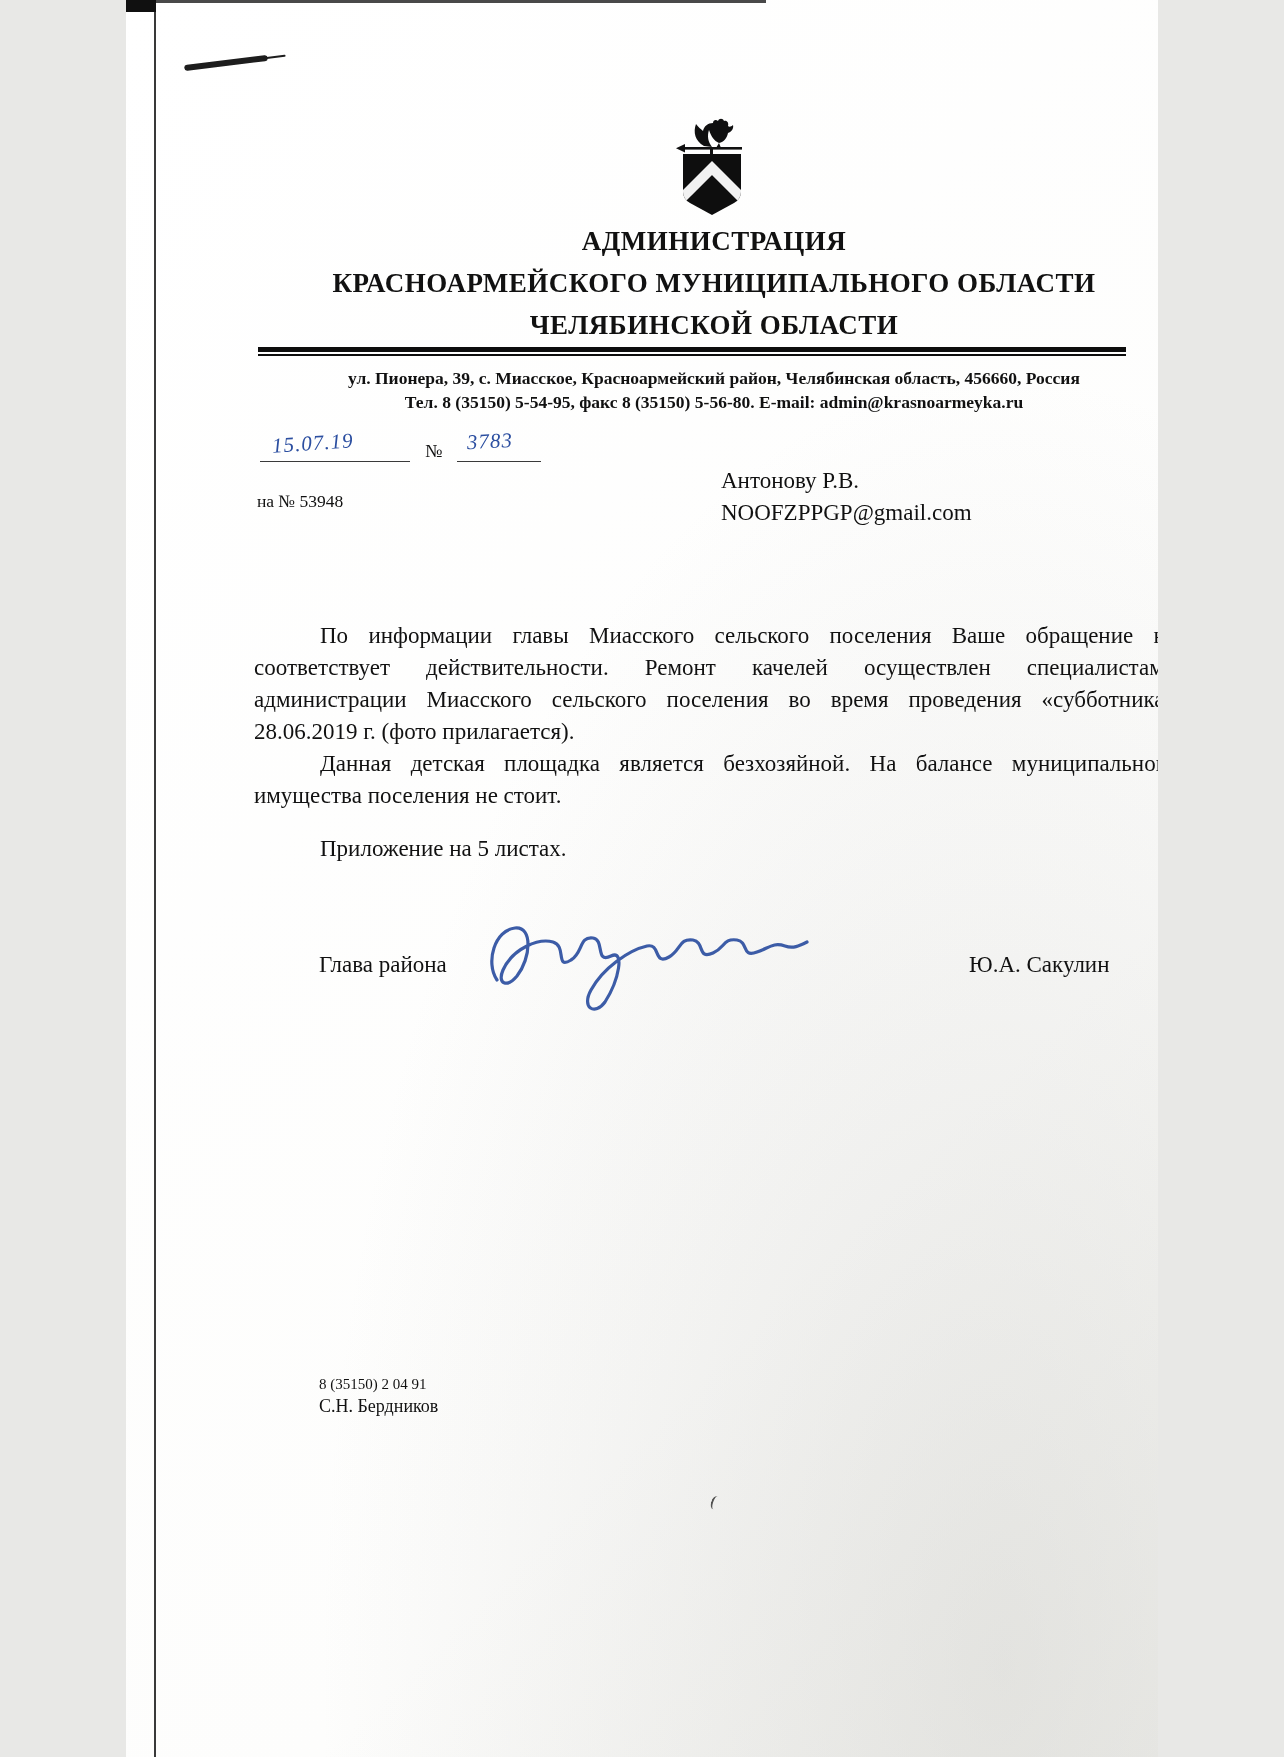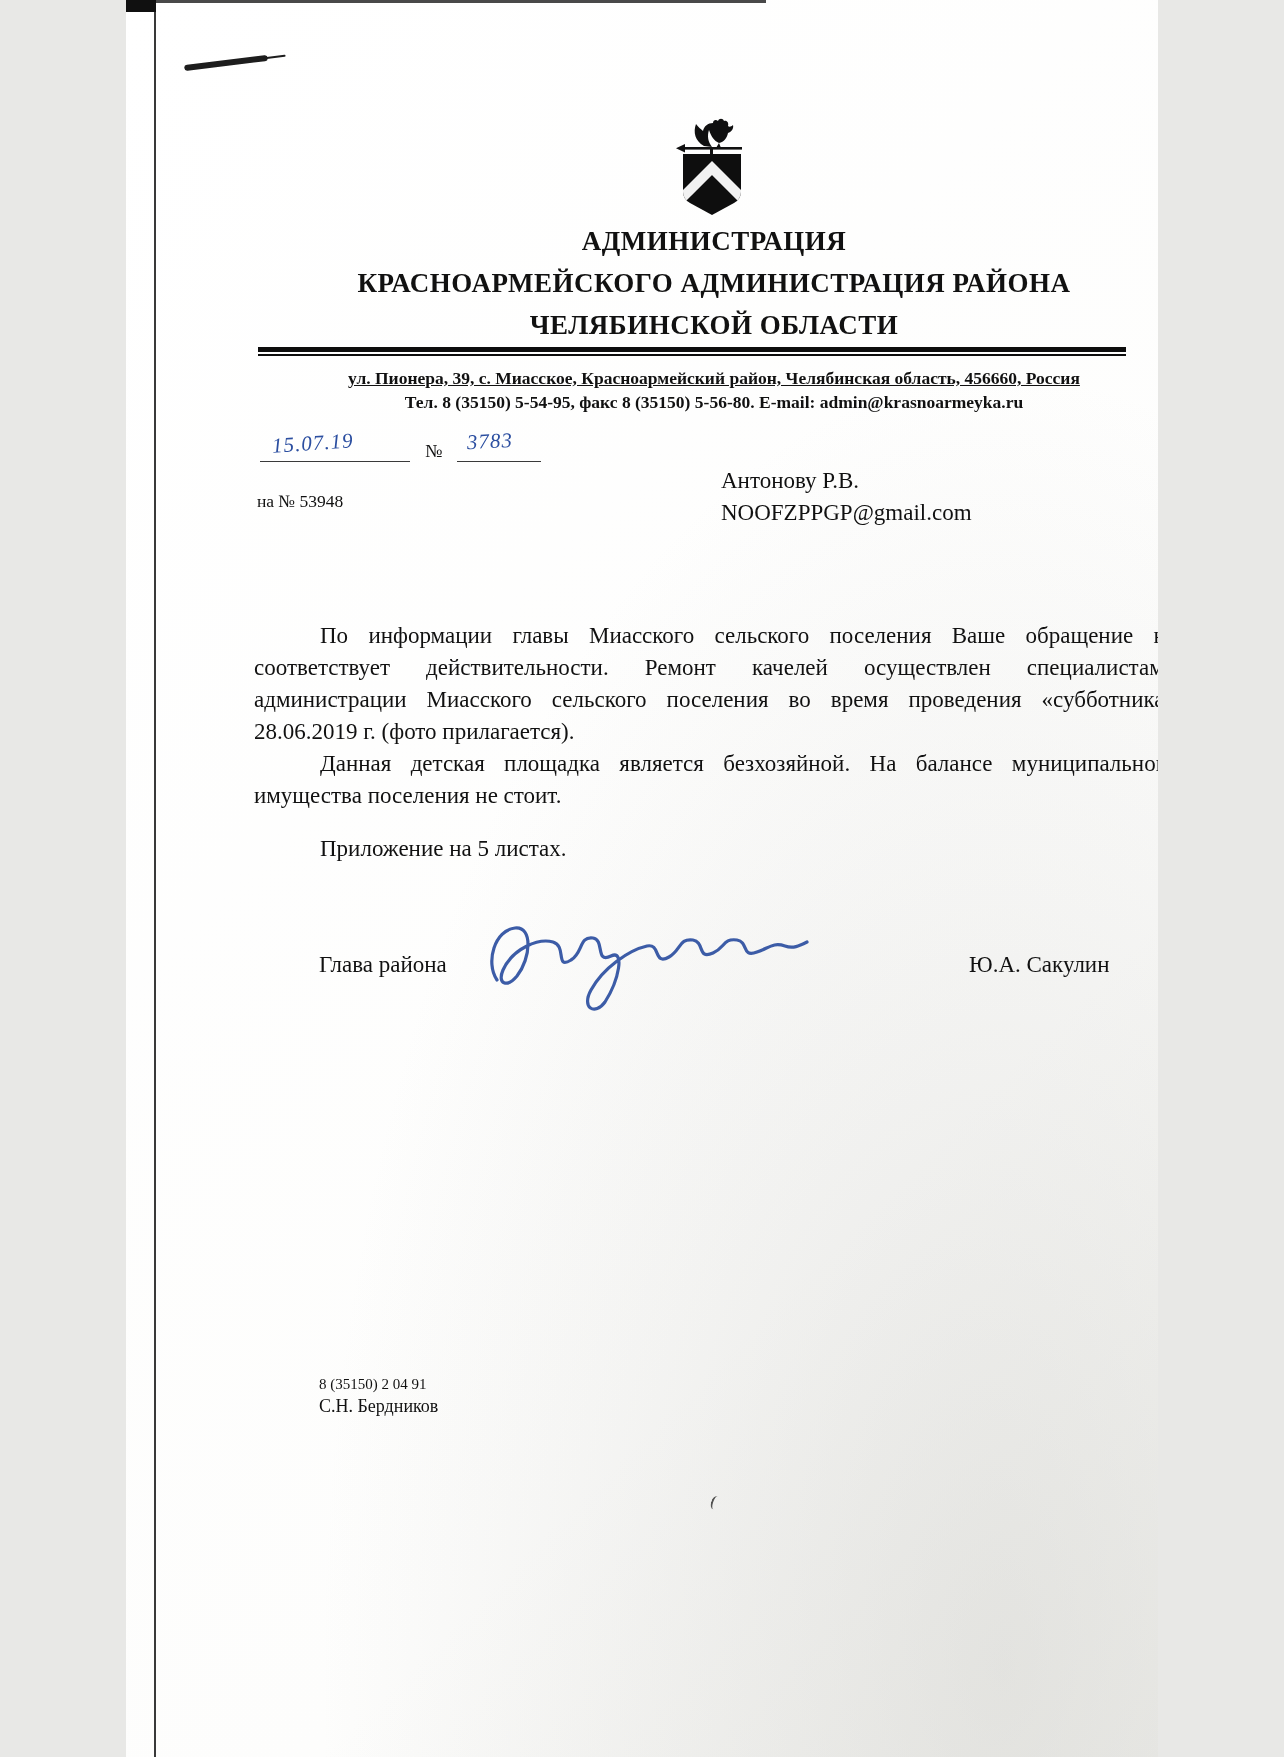--- a/index.html
+++ b/index.html
@@ -34,21 +34,21 @@
   .org-line { position:absolute; left:128px; width:920px; text-align:center; font-weight:bold; font-size:27px; letter-spacing:.5px; white-space:nowrap; }
   .org1 { top:226px; }
   .org2 { top:268px; }
   .org3 { top:310px; }
 
   .rule { position:absolute; left:132px; top:347px; width:868px; }
   .rule .thick { height:5px; background:#0d0d0d; }
   .rule .thin  { height:2px; background:#0d0d0d; margin-top:2px; }
 
   .addr-line { position:absolute; left:128px; width:920px; text-align:center; font-weight:bold; font-size:17.5px; white-space:nowrap; }
-  .addr1 { top:368px;text-decoration:underline; }
+  .addr1 { top:368px; }
   .addr2 { top:392px; }
 
   
   .hand { font-style:italic; color:#2b4ea0; font-size:21px; letter-spacing:1px; }
   .date-hand { position:absolute; left:146px; top:431px; transform:rotate(-4deg); }
   .date-underline { position:absolute; left:134px; top:461px; width:150px; border-top:1.6px solid #3a3a3a; }
   .num-sign { position:absolute; left:299px; top:441px; font-size:18px; }
   .num-hand { position:absolute; left:341px; top:429px; transform:rotate(-3deg); }
   .num-underline { position:absolute; left:331px; top:461px; width:84px; border-top:1.6px solid #3a3a3a; }
   .reply-to { position:absolute; left:131px; top:491px; font-size:17.5px; }
@@ -99,21 +99,21 @@
       <path d="M53,31 L50,36 L55,36 Z" fill="#101010"></path>
 
       <path d="M17,42 L75,42 L75,80 Q75,87 68,91 L46,103 L24,91 Q17,87 17,80 Z" fill="#0e0e0e"></path>
       <g clip-path="url(#shieldClip)">
         <path d="M8,94 L46,56 L84,94" stroke="#f2f2f2" stroke-width="10" fill="none"></path>
       </g>
     </svg>
   </div>
 
   <div class="org-line org1">АДМИНИСТРАЦИЯ</div>
-  <div class="org-line org2">КРАСНОАРМЕЙСКОГО АДМИНИСТРАЦИЯ РАЙОНА</div>
+  <div class="org-line org2">КРАСНОАРМЕЙСКОГО МУНИЦИПАЛЬНОГО ОБЛАСТИ</div>
   <div class="org-line org3">ЧЕЛЯБИНСКОЙ ОБЛАСТИ</div>
 
   <div class="rule">
     <div class="thick"></div>
     <div class="thin"></div>
   </div>
 
   <div class="addr-line addr1">ул. Пионера, 39, с. Миасское, Красноармейский район, Челябинская область, 456660, Россия</div>
   <div class="addr-line addr2">Тел. 8 (35150) 5-54-95, факс 8 (35150) 5-56-80. E-mail: admin@krasnoarmeyka.ru</div>
 

